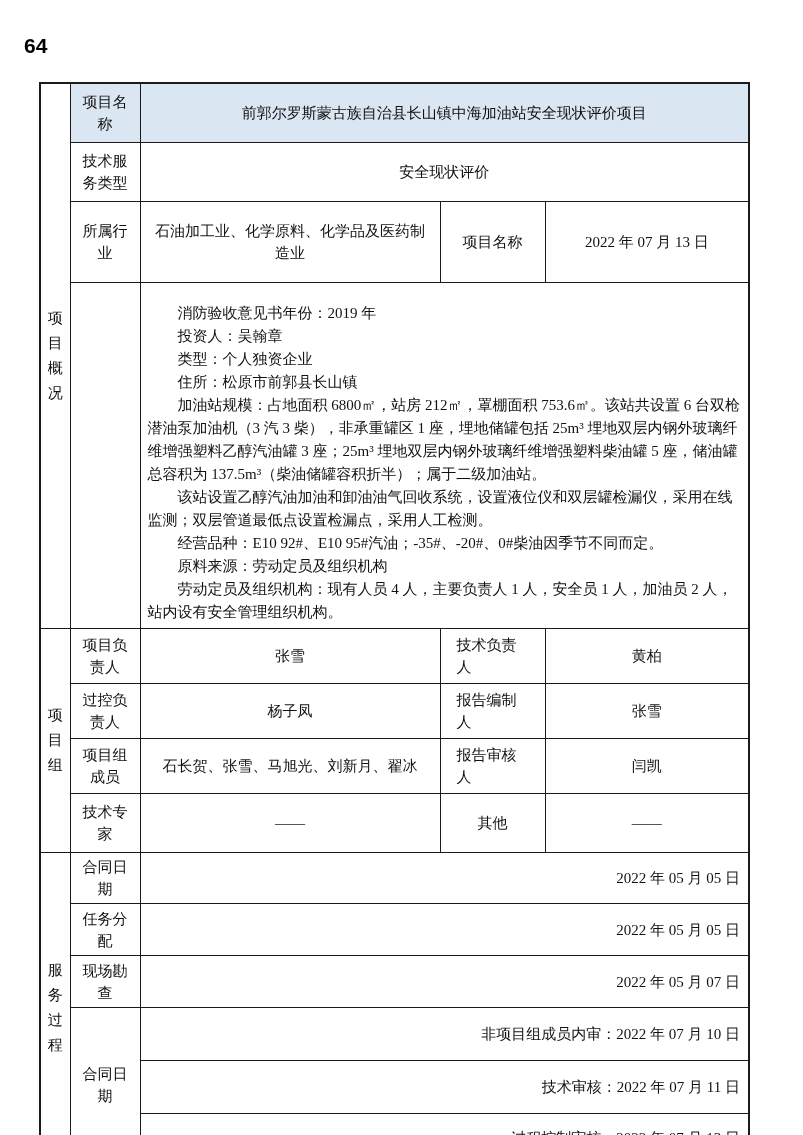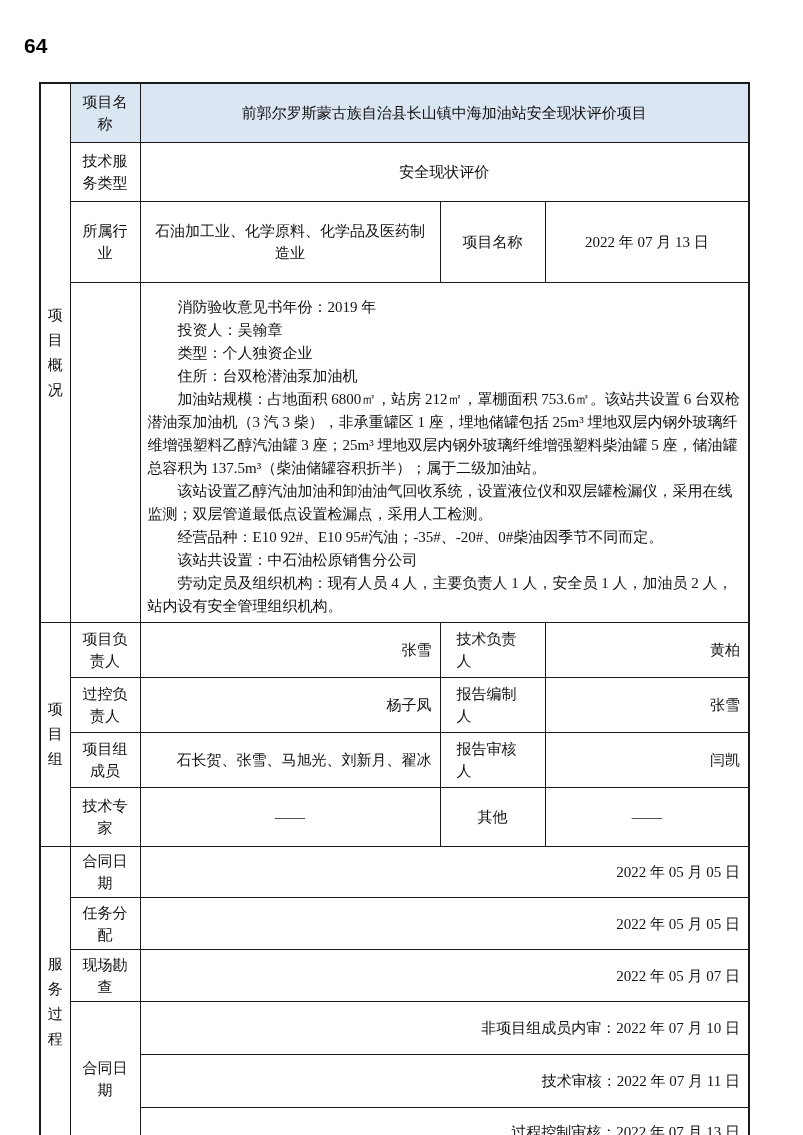--- a/index.html
+++ b/index.html
@@ -56,31 +56,31 @@
 
   td.hdr {
     text-align: center;
     vertical-align: middle;
     padding: 3px 10px;
     margin-top: 11px;
   }
   td.center-cell { text-align: center; vertical-align: middle; padding: 18px 8px; }
   td.highlight { background: #dbe6f3; }
 
-  td.overview-cell { vertical-align: top; padding: 13px 8px 4px 7px; }
+  td.overview-cell { vertical-align: top; padding: 19px 8px 4px 7px; }
   .overview-cell p {
     text-indent: 2em;
     line-height: 23px;
     font-size: 15px;
   }
   .overview-cell p.sp { }
 
   td.name-val {
     vertical-align: top;
-    text-align: right;
+    text-align: center;
     padding: 5px 8px;
   }
   td.lbl-top {
     vertical-align: top;
     text-align: left;
     padding: 5px 16px;
   }
   td.dash-cell { text-align: center; vertical-align: middle; }
 
   td.date-val {
@@ -141,25 +141,25 @@
       <td class="center-cell">项目名称</td>
       <td class="center-cell">2022 年 07 月 13 日</td>
     </tr>
 
     <tr class="r4">
       <td></td>
       <td class="overview-cell" colspan="3">
         <p>消防验收意见书年份：2019 年</p>
         <p>投资人：吴翰章</p>
         <p>类型：个人独资企业</p>
-        <p>住所：台双枪潜油泵加油机</p>
+        <p>住所：松原市前郭县长山镇</p>
         <p>加油站规模：占地面积 6800㎡，站房 212㎡，罩棚面积 753.6㎡。该站共设置 6 台双枪潜油泵加油机（3 汽 3 柴），非承重罐区 1 座，埋地储罐包括 25m³ 埋地双层内钢外玻璃纤维增强塑料乙醇汽油罐 3 座；25m³ 埋地双层内钢外玻璃纤维增强塑料柴油罐 5 座，储油罐总容积为 137.5m³（柴油储罐容积折半）；属于二级加油站。</p>
         <p>该站设置乙醇汽油加油和卸油油气回收系统，设置液位仪和双层罐检漏仪，采用在线监测；双层管道最低点设置检漏点，采用人工检测。</p>
         <p class="sp">经营品种：E10 92#、E10 95#汽油；-35#、-20#、0#柴油因季节不同而定。</p>
-        <p class="sp">该站共设置：中石油松原销售分公司</p>
+        <p class="sp">原料来源：劳动定员及组织机构</p>
         <p class="sp">劳动定员及组织机构：现有人员 4 人，主要负责人 1 人，安全员 1 人，加油员 2 人，站内设有安全管理组织机构。</p>
       </td>
     </tr>
 
     <tr class="r5">
       <td class="group-cell" rowspan="4">
         <div class="vtext">项目组</div>
       </td>
       <td class="hdr">项目负责人</td>
       <td class="name-val">张雪</td>

